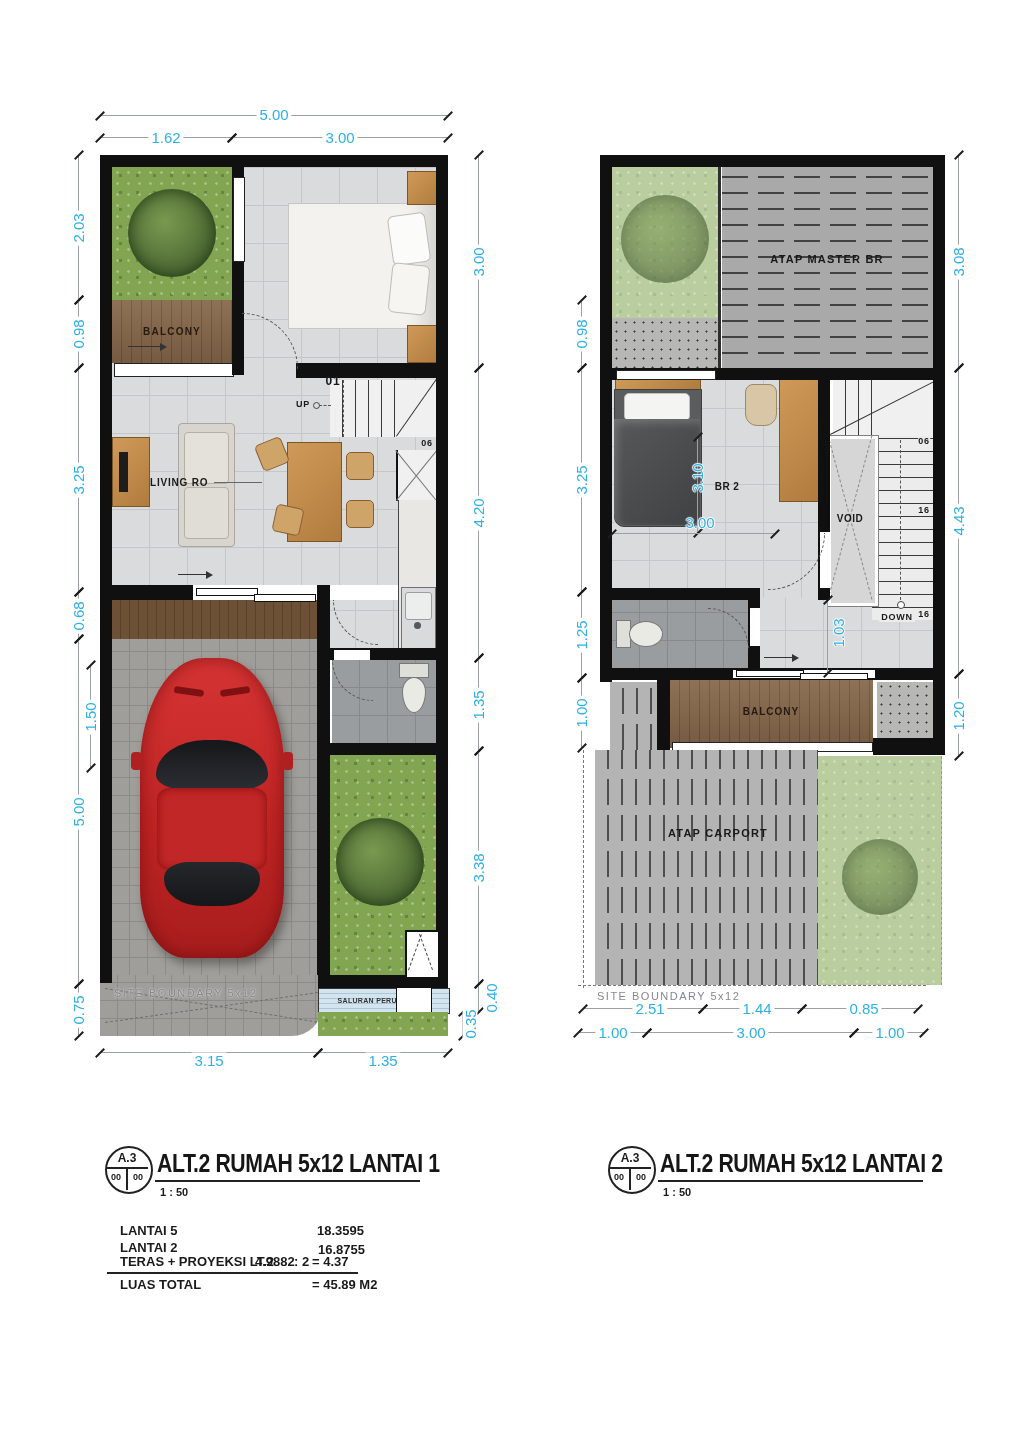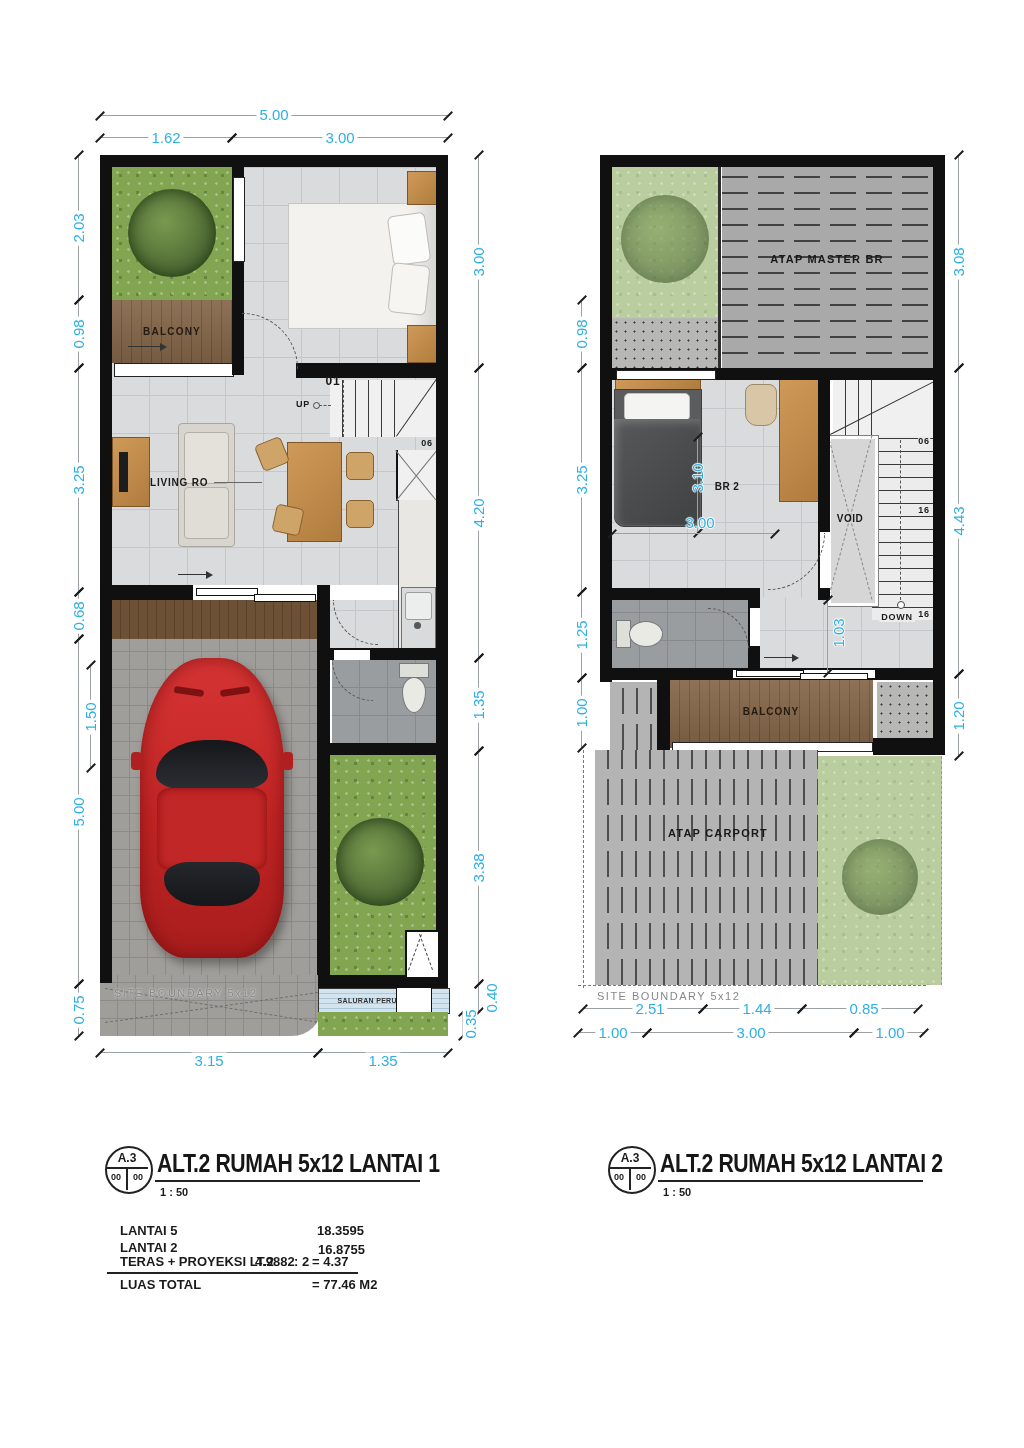--- a/index.html
+++ b/index.html
@@ -340,15 +340,15 @@
   <div class="tl" style="left:120px;top:1223px">LANTAI 5</div>
   <div class="tl" style="left:317px;top:1223px">18.3595</div>
   <div class="tl" style="left:120px;top:1240px">LANTAI 2</div>
   <div class="tl" style="left:318px;top:1242px">16.8755</div>
   <div class="tl" style="left:120px;top:1254px">TERAS + PROYEKSI LT.2</div>
   <div class="tl" style="left:255px;top:1254px">4.9882</div>
   <div class="tl" style="left:294px;top:1254px">: 2</div>
   <div class="tl" style="left:312px;top:1254px">= 4.37</div>
   <div class="rule" style="left:107px;top:1272px;width:251px;height:2px"></div>
   <div class="tl" style="left:120px;top:1277px">LUAS TOTAL</div>
-  <div class="tl" style="left:312px;top:1277px">= 77.46 M2</div>
+  <div class="tl" style="left:312px;top:1277px">= 45.89 M2</div>
 
 </div>
 
 </body></html>

